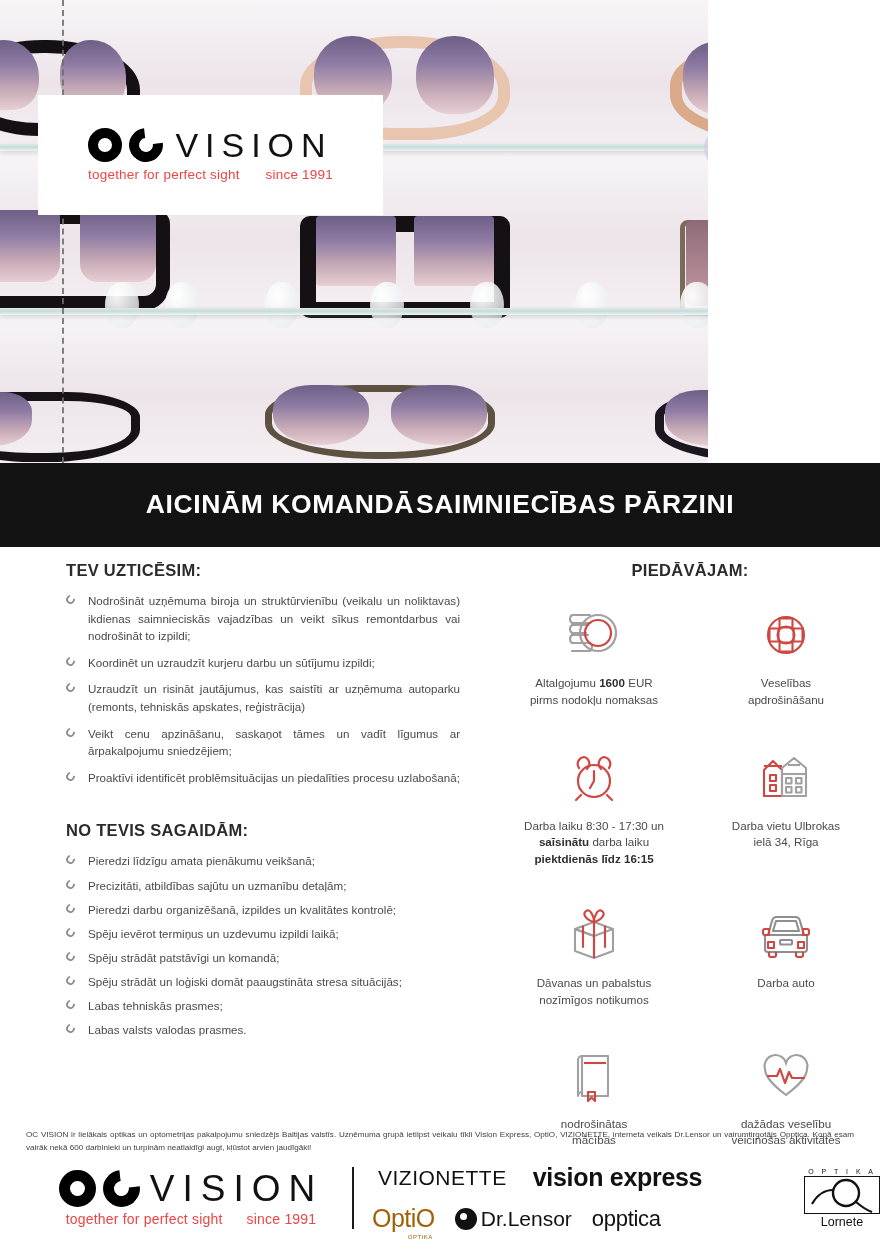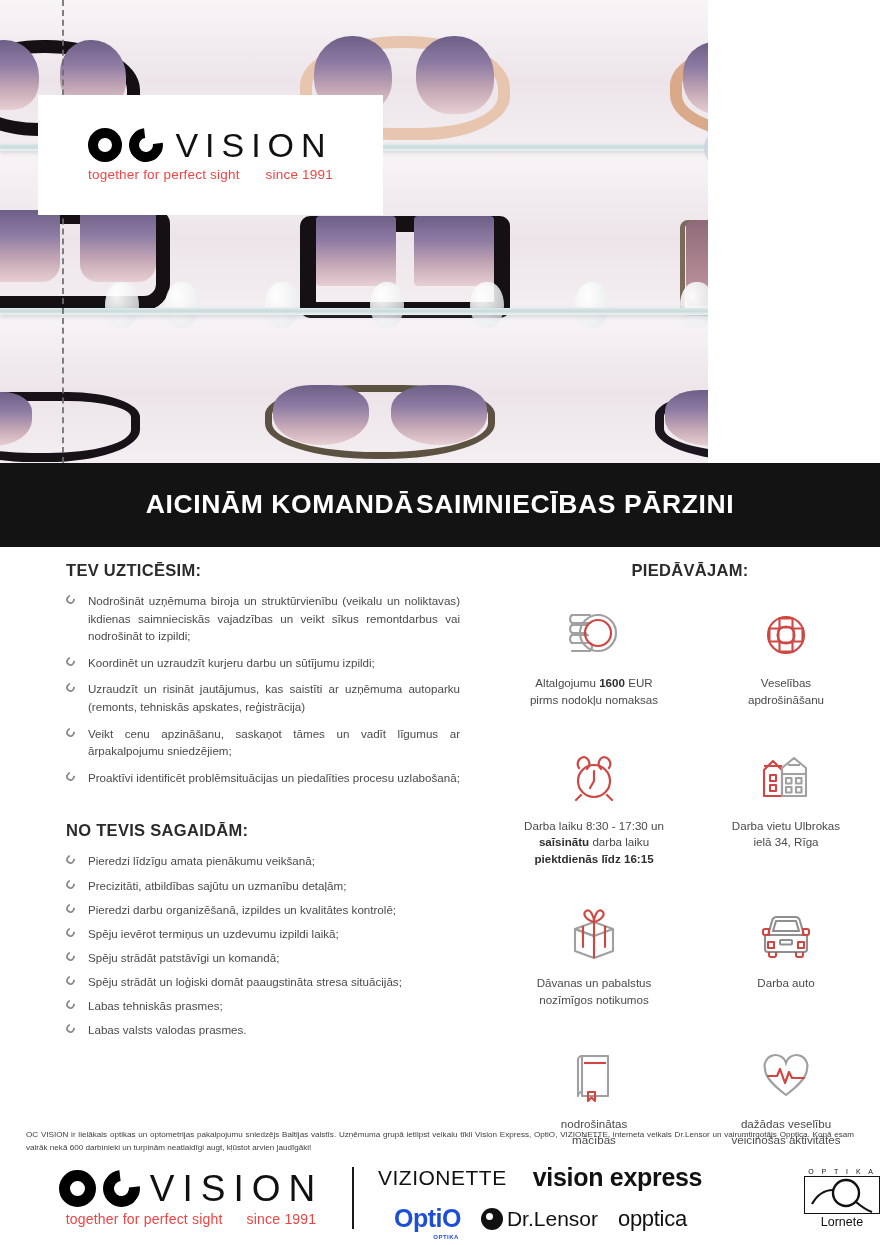--- a/index.html
+++ b/index.html
@@ -156,21 +156,21 @@
   .f-divider { width:2px; height:62px; background:#1a1a1a; margin-right:18px; }
 
   .brand-grid { flex:1; display:flex; align-items:center; }
   .brand-cols { flex:1; }
   .brand-row { display:flex; align-items:center; }
   .brand-row.r1 { gap:26px; margin-bottom:12px; padding-left:6px; }
   .brand-row.r2 { gap:20px; }
 
   .b-vizionette { font-size:21px; letter-spacing:.5px; color:#111; }
   .b-visionexp { font-size:25px; font-weight:700; color:#111; letter-spacing:-.3px; }
-  .b-optio { font-size:25px; font-weight:700; color:#1d4ed8; position:relative; letter-spacing:-.5px;margin-left:22px; }
+  .b-optio { font-size:25px; font-weight:400; color:#a16207; position:relative; letter-spacing:-.5px; }
   .b-optio .sub { position:absolute; right:2px; bottom:-7px; font-size:6px; letter-spacing:.5px; }
   .b-drlensor { display:flex; align-items:center; gap:4px; font-size:21px; color:#111; }
   .b-drlensor .dot {
     width:22px; height:22px; border-radius:50%; background:#111; position:relative;
   }
   .b-drlensor .dot::after{
     content:""; position:absolute; left:5px; top:5px; width:7px; height:7px;
     border-radius:50%; background:#fff;
   }
   .b-opptica { font-size:22px; color:#111; letter-spacing:-.3px; }

